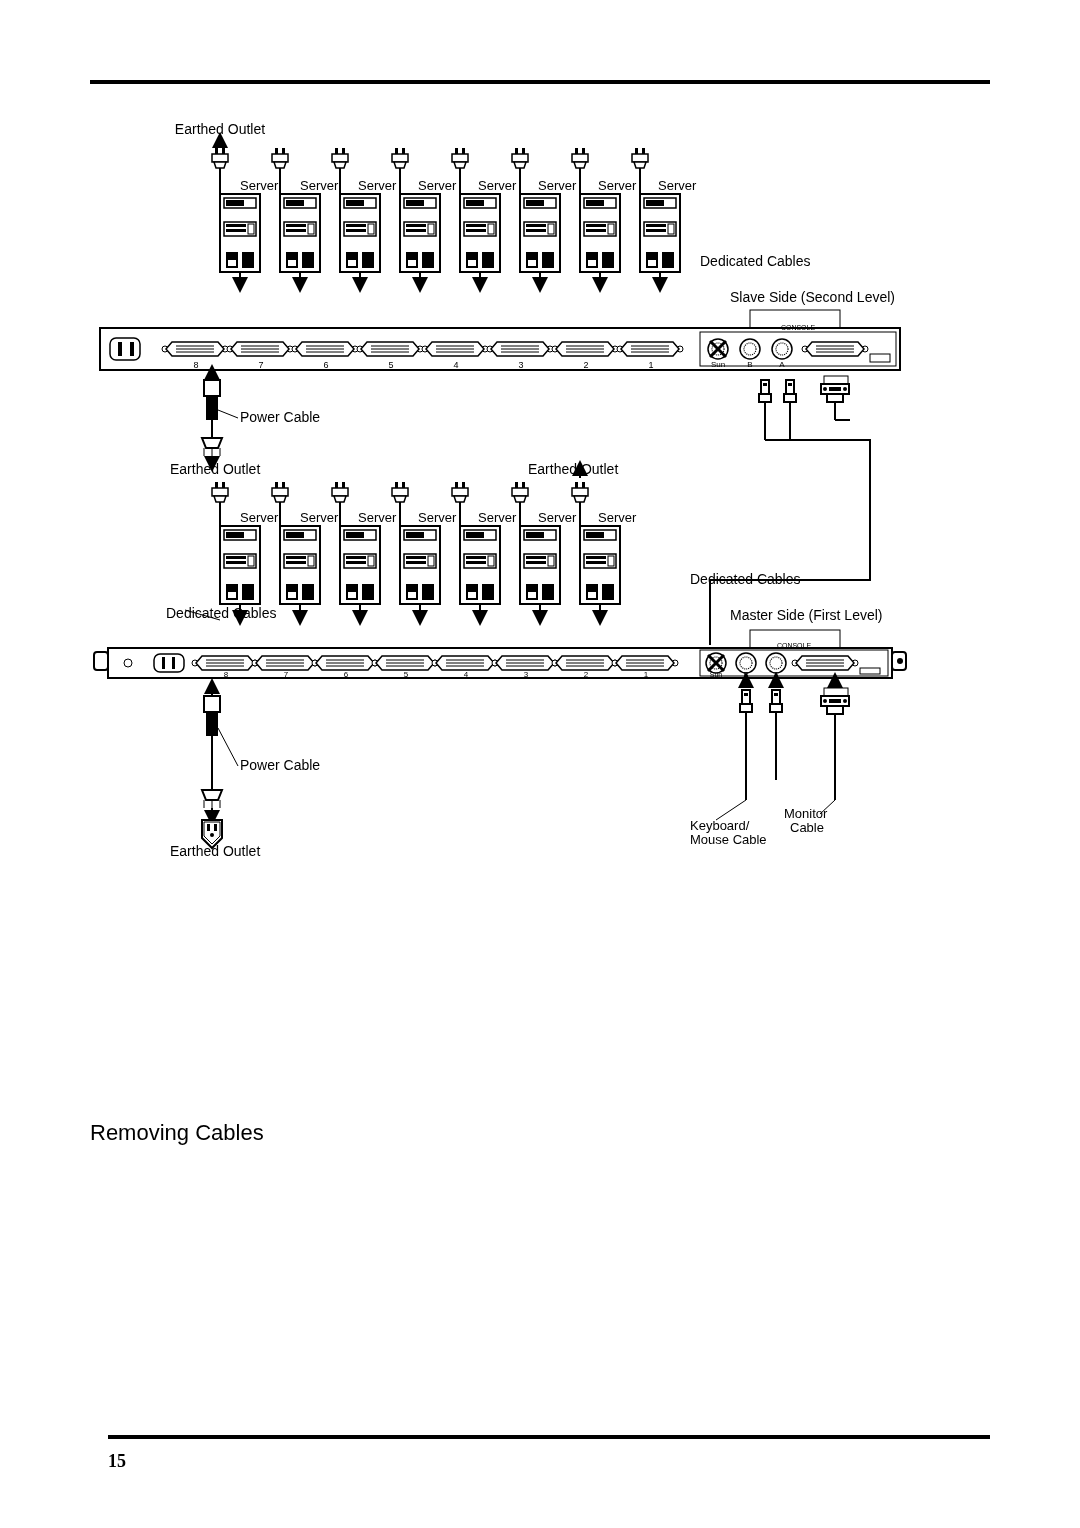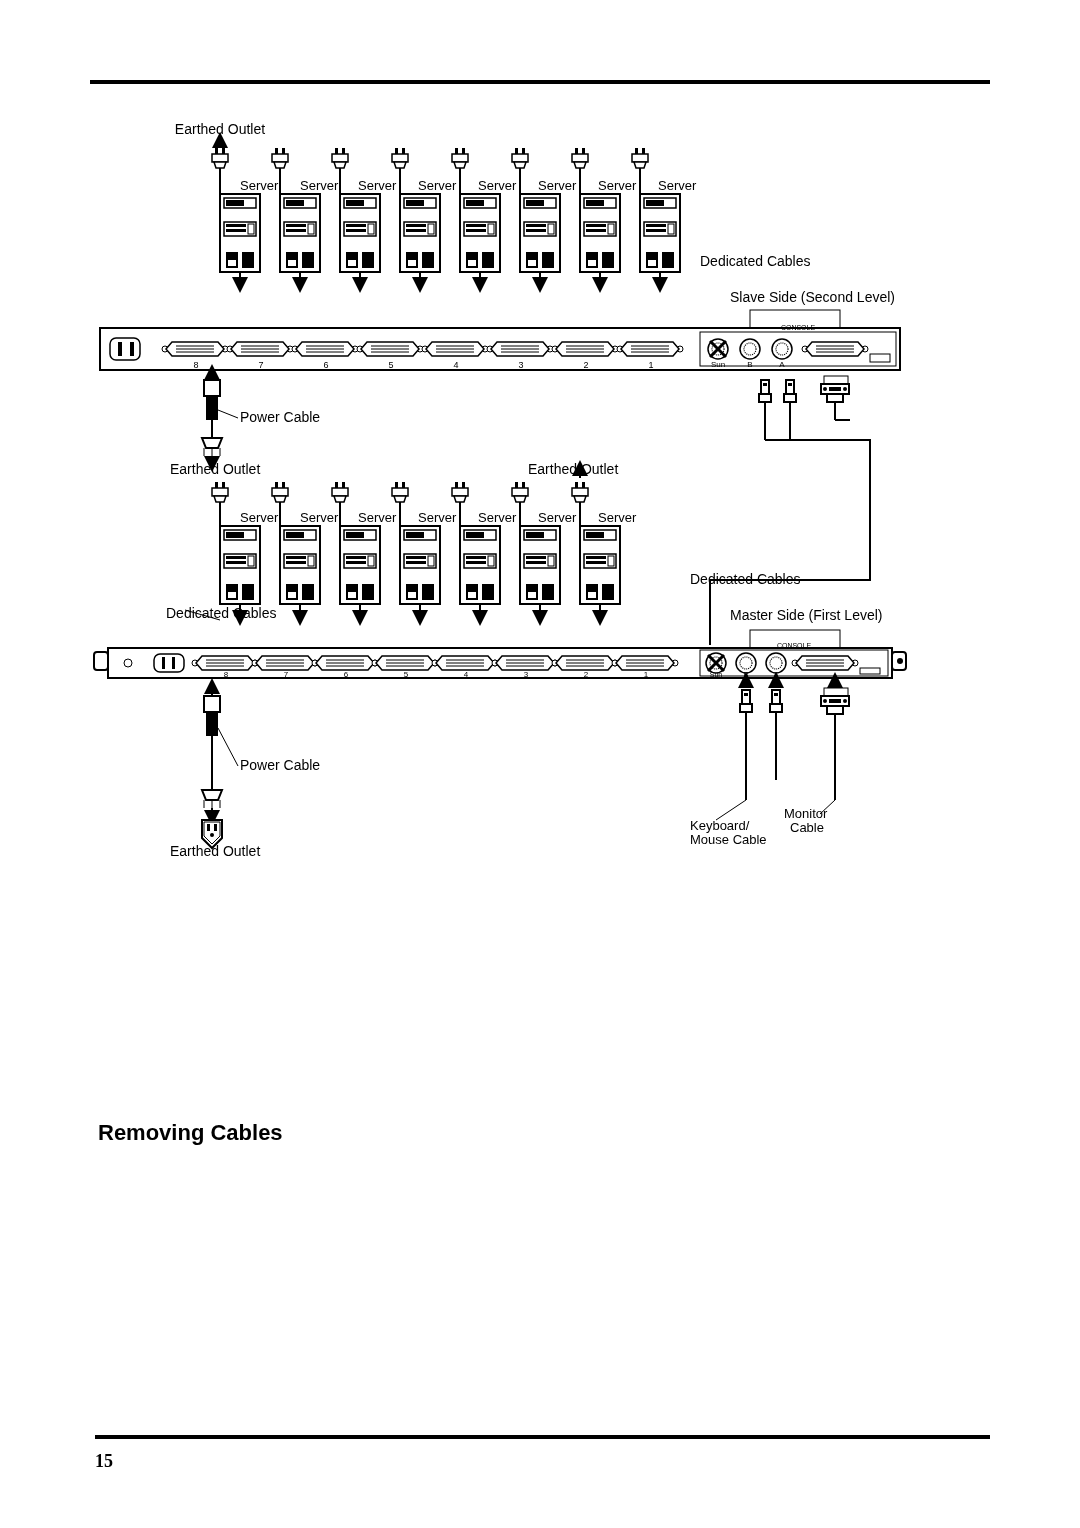--- a/index.html
+++ b/index.html
@@ -24,34 +24,33 @@
   }
   .diagram-wrapper {
     width: 100%;
     display: flex;
     justify-content: flex-start;
   }
   svg.diagram {
     display: block;
   }
   .section-heading {
-    font-weight: bold;
+    font-weight: normal;
     font-size: 22px;
     margin-top: 140px;
     margin-bottom: 10px;
-    margin-left: 8px;
   }
   .body-text {
     font-size: 22px;
     line-height: 1.35;
   }
   .footer {
     position: absolute;
     bottom: 56px;
-    left: 95px;
+    left: 108px;
     right: 90px;
   }
   .bottom-rule {
     border-top: 4px solid #000;
     margin-bottom: 12px;
   }
   .page-num {
     font-size: 18px;
     font-family: Georgia, 'Times New Roman', serif;
     font-weight: bold;

